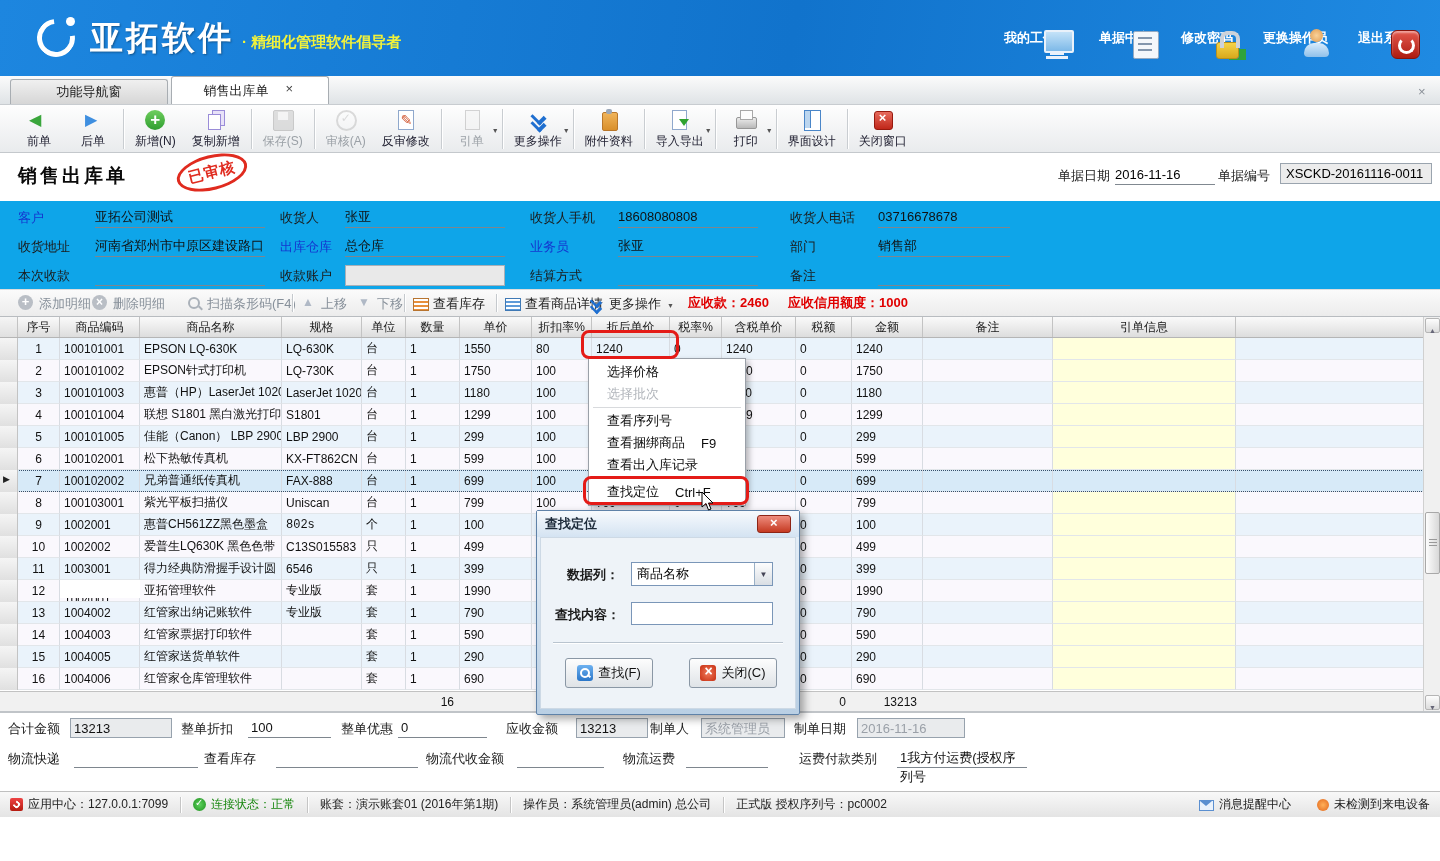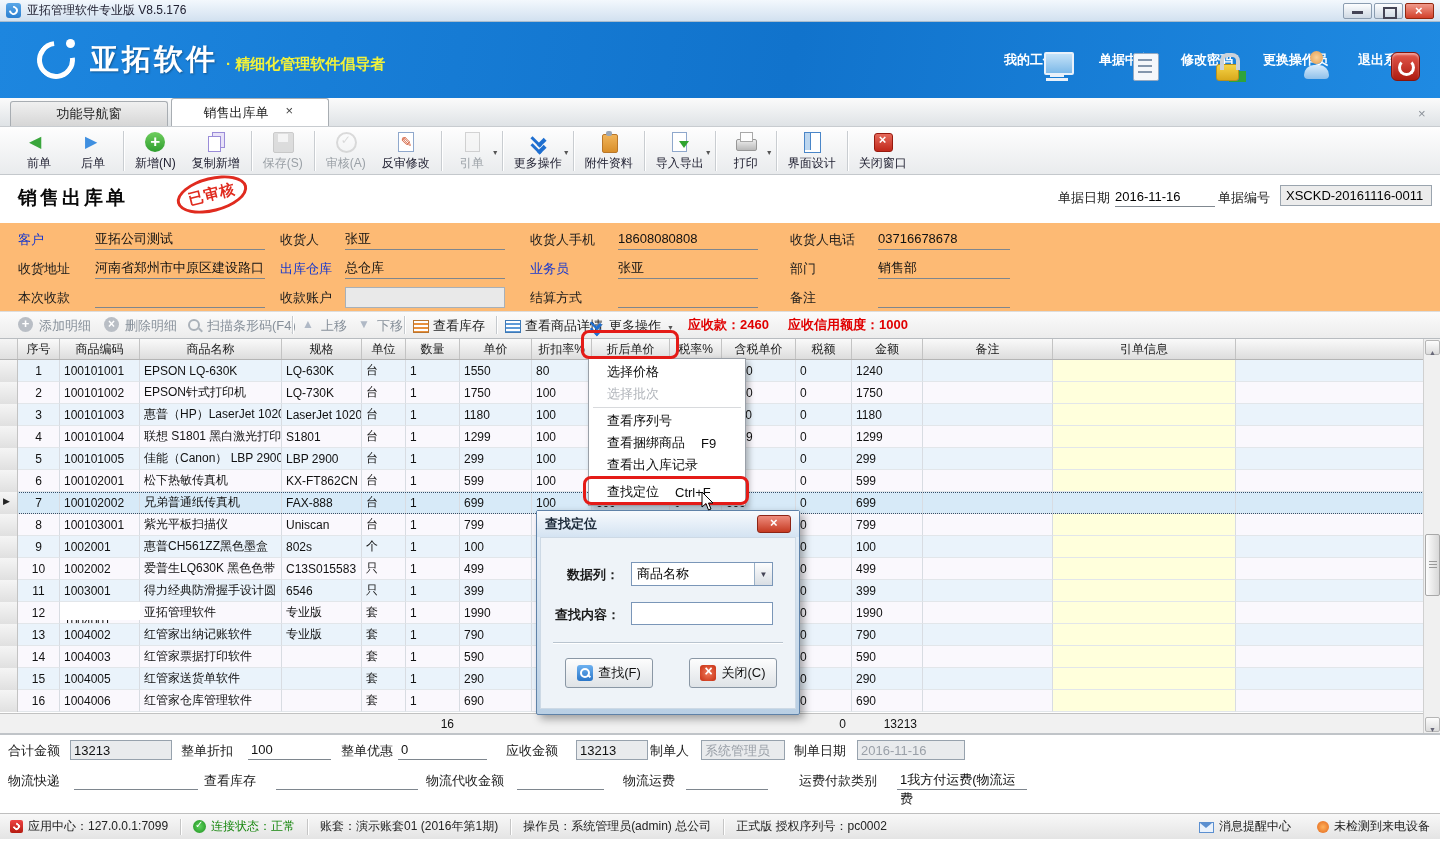--- a/index.html
+++ b/index.html
@@ -21,21 +21,21 @@
 
   
   .menubar{height:22px;background:#f0f0f0;display:flex;align-items:center;font-size:12px;color:#111}
   .mitem{padding:0 13px;height:100%;display:flex;align-items:center}
 
   
   .banner{height:76px;background:linear-gradient(100deg,#1d86df,#1173cc 55%,#1f8ae2);display:flex;align-items:center;color:#fff;position:relative}
   .blogo{width:44px;height:44px;position:relative;margin-left:34px;flex:0 0 auto}
   .blogo::before{content:"";position:absolute;inset:3px;border:5px solid #fff;border-radius:50%;border-top-color:transparent;transform:rotate(38deg)}
   .blogo::after{content:"";position:absolute;right:3px;top:1px;width:9px;height:9px;background:#fff;border-radius:50%}
-  .brand{font-size:29px;font-weight:bold;letter-spacing:3px;margin-left:12px;text-shadow:1px 1px 2px rgba(0,0,0,.35)}
+  .brand{font-size:33px;font-weight:bold;letter-spacing:3px;margin-left:12px;text-shadow:1px 1px 2px rgba(0,0,0,.35)}
   .tagline{color:#f2f23a;font-size:15px;font-weight:bold;margin-left:8px;margin-top:8px}
   .bactions{margin-left:auto;display:flex;gap:30px;padding-right:30px}
   .baction{text-align:center;font-size:13px;font-weight:bold;color:#fff;cursor:pointer}
   .bic{position:relative;width:40px;height:32px;margin:0 auto 3px}
   .bic-workbench::before{content:"";position:absolute;left:7px;top:1px;width:26px;height:19px;border:2px solid #e9f1fa;background:linear-gradient(#c4e2f8,#7db9e8);border-radius:2px}
   .bic-workbench::after{content:"";position:absolute;left:13px;top:23px;width:14px;height:3px;background:#e9f1fa;box-shadow:0 4px 0 0 #e9f1fa, -4px 4px 0 0 #e9f1fa,4px 4px 0 0 #e9f1fa}
   .bic-doccenter::before{content:"";position:absolute;left:8px;top:2px;width:24px;height:26px;background:#f4f7fb;border:1px solid #93a9c2;border-radius:2px}
   .bic-doccenter::after{content:"";position:absolute;left:13px;top:8px;width:14px;height:15px;background:repeating-linear-gradient(#8396ad 0 2px,transparent 2px 6px)}
   .bic-password::before{content:"";position:absolute;left:9px;top:13px;width:21px;height:15px;background:linear-gradient(#f5d348,#d9a91c);border-radius:3px;border:1px solid #b8901c;box-shadow:10px 4px 0 -3px #2fa33a}
   .bic-password::after{content:"";position:absolute;left:13px;top:2px;width:12px;height:13px;border:4px solid #cdd2d9;border-bottom:none;border-radius:8px 8px 0 0}
@@ -97,21 +97,21 @@
   .docheader{height:48px;position:relative;background:#fff}
   .doctitle{position:absolute;left:18px;top:10px;font-size:19px;font-weight:bold;color:#0a0a0a;letter-spacing:3px}
   .stamp{position:absolute;left:176px;top:2px;transform:rotate(-14deg);border:3px solid #e02b1f;border-radius:50%;
     color:#e02b1f;font-weight:bold;font-size:15px;padding:5px 9px;letter-spacing:1px}
   .dh-label{position:absolute;font-size:13px;color:#222;top:14px}
   .dh-date{position:absolute;left:1115px;top:12px;width:100px;border-bottom:1px solid #808890;font-size:13px;height:20px;line-height:20px}
   .dh-no{position:absolute;left:1280px;top:10px;width:152px;height:21px;background:#ececec;border:1px solid #9aa4ae;
     font-size:13px;line-height:19px;padding-left:5px}
 
   
-  .formarea{height:88px;position:relative;background:#fdba74}
+  .formarea{height:88px;position:relative;background:#0ea5e9}
   .flabel{position:absolute;font-size:13px;color:#1b1b1b;height:22px;line-height:22px}
   .flabel.blue{color:#1436cf}
   .ffield{position:absolute;height:21px;font-size:13px;line-height:20px;color:#111}
   .ffield.underline{border-bottom:1px solid #7e868e}
   .ffield.box{background:#e9e9e9;border:1px solid #a8b0b8}
 
   
   .detailbar{height:27px;background:linear-gradient(#fbfbfb,#ececec);border-top:1px solid #ddd;
     position:relative;font-size:13px}
   .ditem{position:absolute;top:3px;display:flex;align-items:center;gap:4px;color:#222;height:21px}
@@ -222,29 +222,20 @@
   .dic-close{background:radial-gradient(#f07a5a,#c62d10);border-radius:3px}
   .dic-close::before{content:"×";position:absolute;left:4px;top:-2px;color:#fff;font-weight:bold;font-size:14px}
 
   .cursor{position:absolute;left:701px;top:492px;z-index:60;pointer-events:none}
 </style>
 </head>
 <body>
 
 <div class="page">
 
-  <div class="titlebar">
-    <span class="app-ico"></span>
-    <span>亚拓管理软件专业版 V8.5.176</span>
-    <div class="winbtns">
-      <span class="wbtn min"></span>
-      <span class="wbtn max"></span>
-      <span class="wbtn cls"></span>
-    </div>
-  </div>
 
 
   <div class="banner">
     <span class="blogo"></span>
     <span class="brand">亚拓软件</span>
     <span class="tagline">· 精细化管理软件倡导者</span>
     <div class="bactions" id="banner-actions">
         <div class="baction"><span class="bic bic-workbench"></span><div>我的工作台</div></div>
         <div class="baction"><span class="bic bic-doccenter"></span><div>单据中心</div></div>
         <div class="baction"><span class="bic bic-password"></span><div>修改密码</div></div>
@@ -373,21 +364,21 @@
       <div class="ffield underline" style="left: 878px; top: 64px; width: 132px;"><span></span></div>
     </div>
 
   <div class="detailbar" id="detailbar">
     <span class="recv" style="left:688px"><span>应收款：</span><span>2460</span></span>
     <span class="recv" style="left:788px"><span>应收信用额度：</span><span>1000</span></span>
   <span class="ditem disabled" style="left: 18px;">
         <span class="sic sic-addgrey"></span>
         <span>添加明细</span>
       </span>
-      <span class="ditem disabled" style="left: 104px;">
+      <span class="ditem disabled" style="left: 92px;">
         <span class="sic sic-delgrey"></span>
         <span>删除明细</span>
       </span>
       <span class="ditem disabled" style="left: 186px;">
         <span class="sic sic-scan"></span>
         <span>扫描条形码(F4)</span>
       </span>
       <span class="ditem disabled" style="left: 300px;">
         <span class="sic sic-up"></span>
         <span>上移</span>
@@ -585,21 +576,21 @@
           <div class="tcell c12" style="width: 71px;">799</div>
           <div class="tcell c13" style="width: 130px;"></div>
           <div class="tcell c14" style="width: 183px;"></div>
           <div class="tcell tfill"></div>
         </div>
         <div class="trow odd">
           <div class="gcell"></div>
           <div class="tcell c0" style="width: 42px;">9</div>
           <div class="tcell c1" style="width: 80px;">1002001</div>
           <div class="tcell c2" style="width: 142px;">惠普CH561ZZ黑色墨盒</div>
-          <div class="tcell c3" style="width: 80px;">802s</div>
+          <div class="tcell c3" style="width: 80px; font-family: Liberation Mono, monospace;">802s</div>
           <div class="tcell c4" style="width: 44px;">个</div>
           <div class="tcell c5" style="width: 54px;">1</div>
           <div class="tcell c6" style="width: 72px;">100</div>
           <div class="tcell c7" style="width: 60px;">100</div>
           <div class="tcell c8" style="width: 78px;">100</div>
           <div class="tcell c9" style="width: 52px;">0</div>
           <div class="tcell c10" style="width: 74px;">100</div>
           <div class="tcell c11" style="width: 56px;">0</div>
           <div class="tcell c12" style="width: 71px;">100</div>
           <div class="tcell c13" style="width: 130px;"></div>
@@ -782,21 +773,21 @@
   <div class="footer2" id="footer2">
       <span class="fo-label" style="left: 8px;">物流快递</span>
       <span class="fo-field underline" style="left: 74px; width: 124px;"></span>
       <span class="fo-label" style="left: 204px;">查看库存</span>
       <span class="fo-field underline" style="left: 276px; width: 142px;"></span>
       <span class="fo-label" style="left: 426px;">物流代收金额</span>
       <span class="fo-field underline" style="left: 517px; width: 87px;"></span>
       <span class="fo-label" style="left: 623px;">物流运费</span>
       <span class="fo-field underline" style="left: 686px; width: 82px;"></span>
       <span class="fo-label" style="left: 799px;">运费付款类别</span>
-      <span class="fo-field underline" style="left: 897px; width: 130px;">1我方付运费(物流运费</span>
+      <span class="fo-field underline" style="left: 897px; width: 130px;">1我方付运费(授权序列号</span>
     </div>
   <div class="spacer"></div>
 
   <div class="statusbar">
     <div id="status-left" style="display:flex;align-items:center">
         <span class="sitem">
           <span class="stic stic-app"></span>
           <span>应用中心：127.0.0.1:7099</span>
         </span>
         <span class="ssep"></span>

